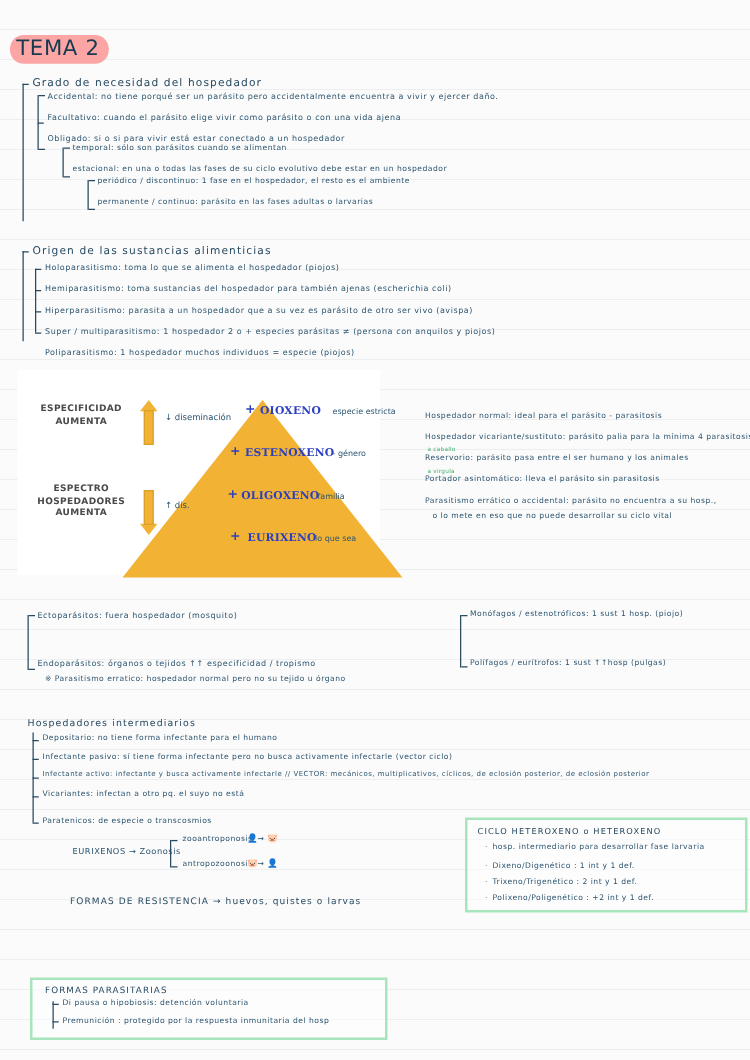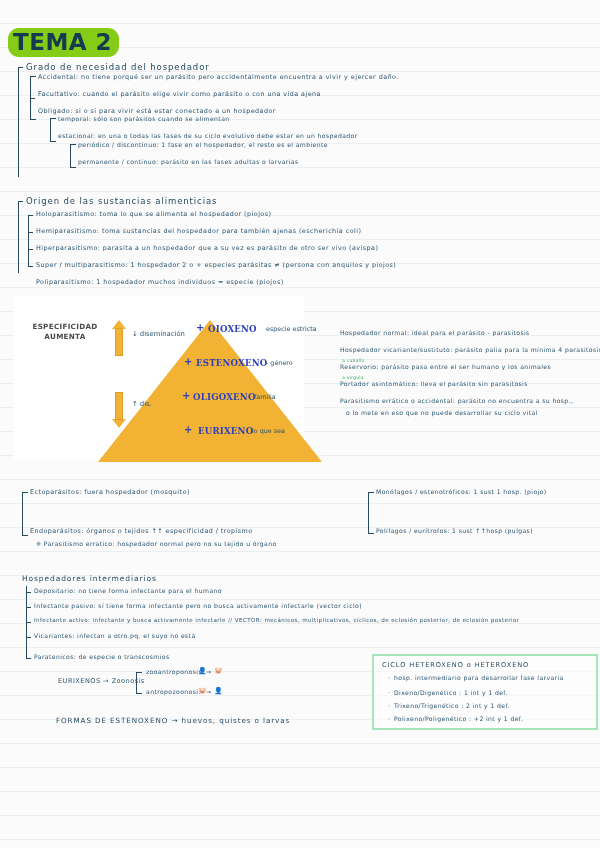--- a/index.html
+++ b/index.html
@@ -20,26 +20,26 @@
       #eceef0 23px,
       #eceef0 24px);
   }
   .page{position:absolute;inset:0;z-index:2;}
 
   .hand{font-family:"DejaVu Sans", sans-serif;color:#274a61;}
 
   
   .title{
     position:absolute;left:8px;top:28px;
-    font-size:23px;letter-spacing:.5px;
+    font-size:17px;letter-spacing:.5px;
     color:#163a50;
-    background:#84cc16;
+    background:#fca5a5;
     padding:1px 7px 2px 5px;
     border-radius:11px;
-    font-weight:700;
+    font-weight:400;
   }
 
   
   .blk{position:absolute;}
   .hd{font-size:8.5px;letter-spacing:.9px;color:#274a61;white-space:nowrap;}
   .li{font-size:6.4px;letter-spacing:.45px;color:#2c5570;white-space:nowrap;line-height:1;}
   .li2{font-size:6.1px;letter-spacing:.4px;color:#2c5570;white-space:nowrap;line-height:1;}
 
   
   .brk{position:absolute;border-left:1px solid #274a61;}
@@ -119,20 +119,21 @@
     <div class="li hand" style="position:absolute;left:18px;top:32px;">Hemiparasitismo: toma sustancias del hospedador para también ajenas (escherichia coli)</div>
     <div class="li hand" style="position:absolute;left:18px;top:49px;">Hiperparasitismo: parasita a un hospedador que a su vez es parásito de otro ser vivo (avispa)</div>
     <div class="li hand" style="position:absolute;left:18px;top:66px;">Super / multiparasitismo: 1 hospedador 2 o + especies parásitas ≠ (persona con anquilos y piojos)</div>
     <div class="li hand" style="position:absolute;left:18px;top:83px;">Poliparasitismo: 1 hospedador muchos individuos = especie (piojos)</div>
   </div>
 
   <div class="fig">
     <div class="tri"></div>
 
     <div class="figlab" style="left:8px;top:26px;width:86px;">ESPECIFICIDAD AUMENTA</div>
+    <div class="figlab" style="left:8px;top:90px;width:86px;">ESPECTRO HOSPEDADORES AUMENTA</div>
 
     <div class="arrow up" style="left:98px;top:24px;height:40px;">
       <div class="head"></div>
         <div class="shaft"></div>
     </div>
     <div class="arrow dn" style="left:98px;top:92px;height:40px;">
       <div class="head"></div>
         <div class="shaft"></div>
     </div>
     <div class="arrnote hand" style="left:118px;top:34px;">↓ diseminación</div>
@@ -201,24 +202,32 @@
     <div class="li2 hand" style="position:absolute;left:88px;top:-3px;">zooantroponosis</div>
     <span class="emoji" style="position:absolute;left:140px;top:-5px;">👤</span>
     <span class="li2" style="position:absolute;left:148px;top:-3px;">→</span>
     <span class="emoji" style="position:absolute;left:156px;top:-5px;">🐷</span>
 
     <div class="li2 hand" style="position:absolute;left:88px;top:17px;">antropozoonosis</div>
     <span class="emoji" style="position:absolute;left:140px;top:15px;">🐷</span>
     <span class="li2" style="position:absolute;left:148px;top:17px;">→</span>
     <span class="emoji" style="position:absolute;left:156px;top:15px;">👤</span>
 
-    <div class="hd hand" style="position:absolute;left:-2px;top:44px;font-size:7.2px;">FORMAS DE ESTENOXENO → huevos, quistes o larvas</div>
-  </div>
-
-
+    <div class="hd hand" style="position:absolute;left:-2px;top:44px;font-size:7.2px;">FORMAS DE RESISTENCIA → huevos, quistes o larvas</div>
+  </div>
+
+
+  <div class="gbox" style="left:24px;top:782px;width:282px;height:46px;">
+    <div class="hd hand" style="position:absolute;left:10px;top:4px;font-size:7px;">FORMAS PARASITARIAS</div>
+    <div class="vline" style="left:16px;top:17px;height:22px;"></div>
+    <div class="tick" style="left:16px;top:19px;"></div>
+    <div class="tick" style="left:16px;top:33px;"></div>
+    <div class="li2 hand" style="position:absolute;left:24px;top:16px;">Di pausa o hipobiosis: detención voluntaria</div>
+    <div class="li2 hand" style="position:absolute;left:24px;top:30px;">Premunición : protegido por la respuesta inmunitaria del hosp</div>
+  </div>
 
   <div class="gbox" style="left:372px;top:654px;width:222px;height:72px;">
     <div class="hd hand" style="position:absolute;left:8px;top:5px;font-size:6.6px;">CICLO   HETEROXENO    o  HETEROXENO</div>
     <div class="li2 hand" style="position:absolute;left:14px;top:19px;">·</div>
     <div class="li2 hand" style="position:absolute;left:20px;top:19px;">hosp. intermediario para desarrollar fase larvaria</div>
     <div class="li2 hand" style="position:absolute;left:14px;top:34px;">·</div>
     <div class="li2 hand" style="position:absolute;left:20px;top:34px;">Dixeno/Digenético : 1 int  y 1  def.</div>
     <div class="li2 hand" style="position:absolute;left:14px;top:47px;">·</div>
     <div class="li2 hand" style="position:absolute;left:20px;top:47px;">Trixeno/Trigenético : 2 int  y 1 def.</div>
     <div class="li2 hand" style="position:absolute;left:14px;top:60px;">·</div>

